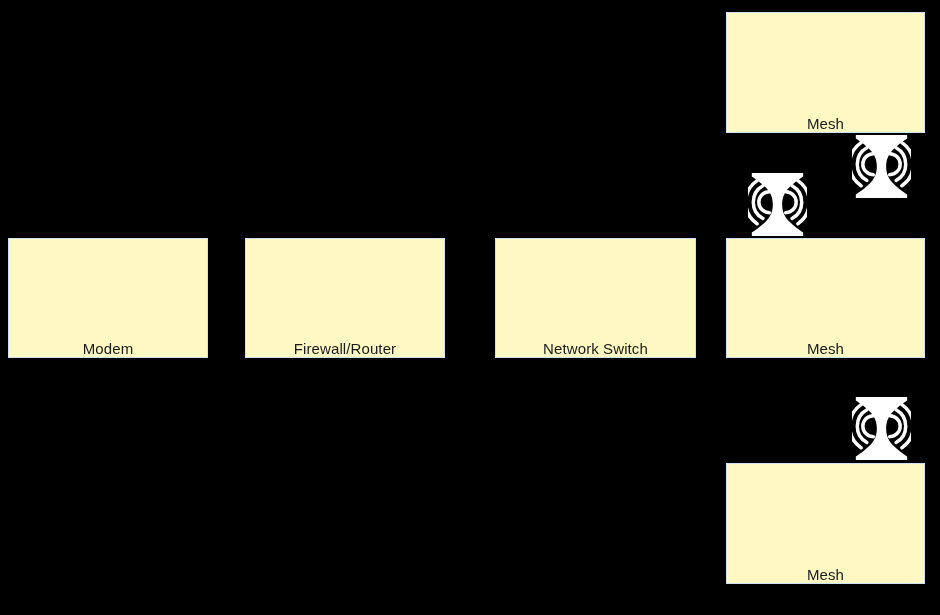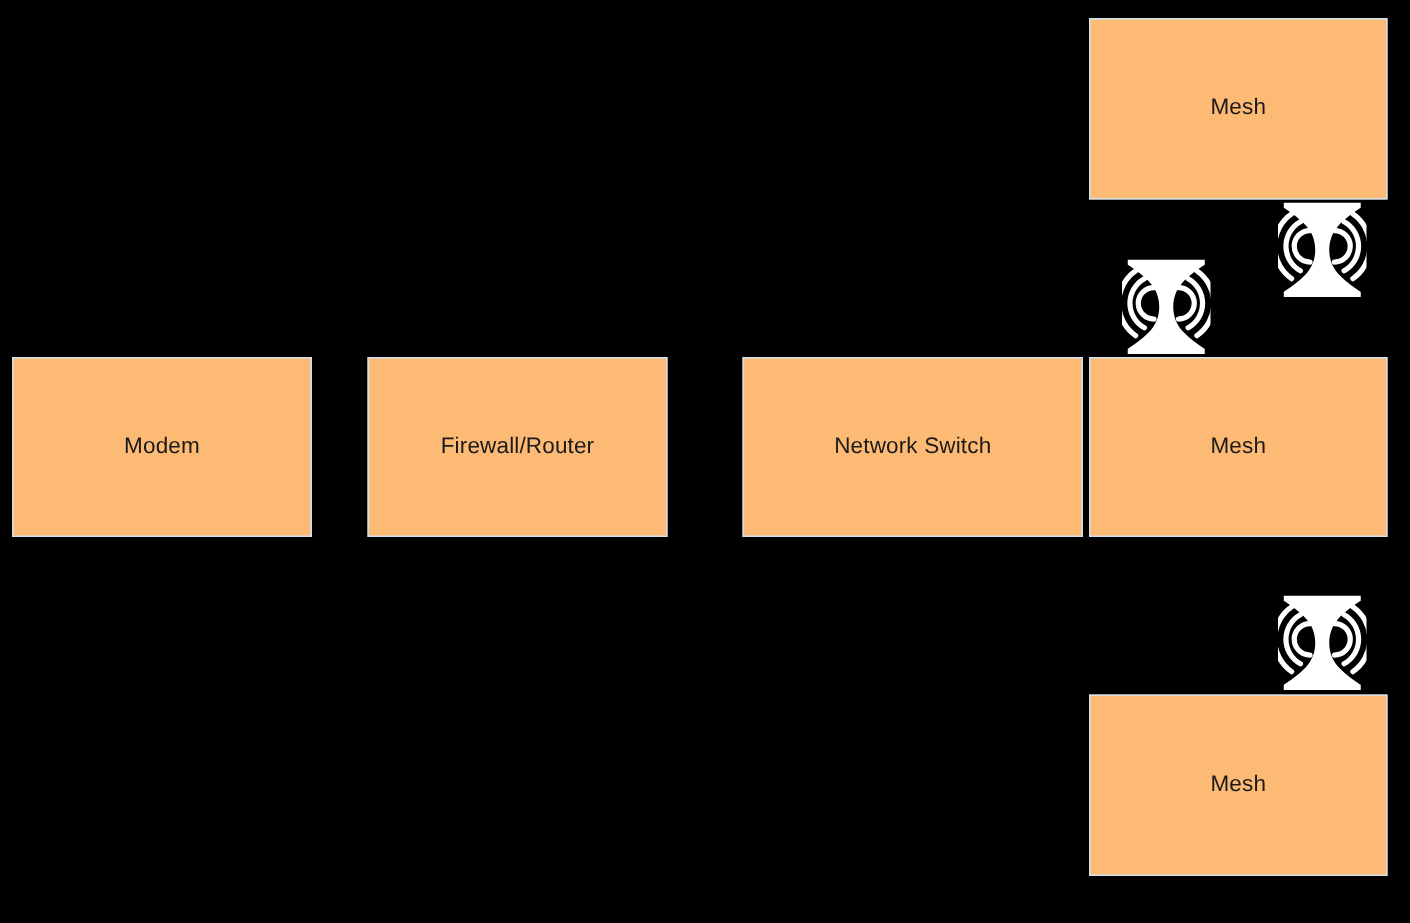--- a/index.html
+++ b/index.html
@@ -15,23 +15,23 @@
     position: relative;
     width: 940px;
     height: 615px;
     background: #000000;
     overflow: hidden;
   }
   .node {
     position: absolute;
     box-sizing: border-box;
     display: flex;
-    align-items: center;
+    align-items: flex-end;
     justify-content: center;
-    background: #fdba74;
+    background: #fef9c3;
     border: 1px solid #d0e1f2;
   }
   .node-label {
     font-family: "Liberation Sans", sans-serif;
     font-size: 15px;
     line-height: 1.1;
     color: #1a1a1a;
     text-align: center;
     letter-spacing: 0.1px;
     white-space: nowrap;
@@ -68,21 +68,21 @@
   <div class="link v" style="left:881px; top:358px; height:105px;"></div>
 
   <div class="node" style="left:245px; top:238px; width:200px; height:120px;">
     <span class="node-label">Firewall/Router</span>
   </div>
 
   <div class="node" style="left:8px; top:238px; width:200px; height:120px;">
     <span class="node-label">Modem</span>
   </div>
 
-  <div class="node" style="left:495px; top:238px; width:227px; height:120px;">
+  <div class="node" style="left:495px; top:238px; width:201px; height:120px;">
     <span class="node-label">Network Switch</span>
   </div>
 
   <div class="node" style="left:726px; top:12px; width:199px; height:121px;">
     <span class="node-label">Mesh</span>
   </div>
 
   <div class="node" style="left:726px; top:238px; width:199px; height:120px;">
     <span class="node-label">Mesh</span>
   </div>

